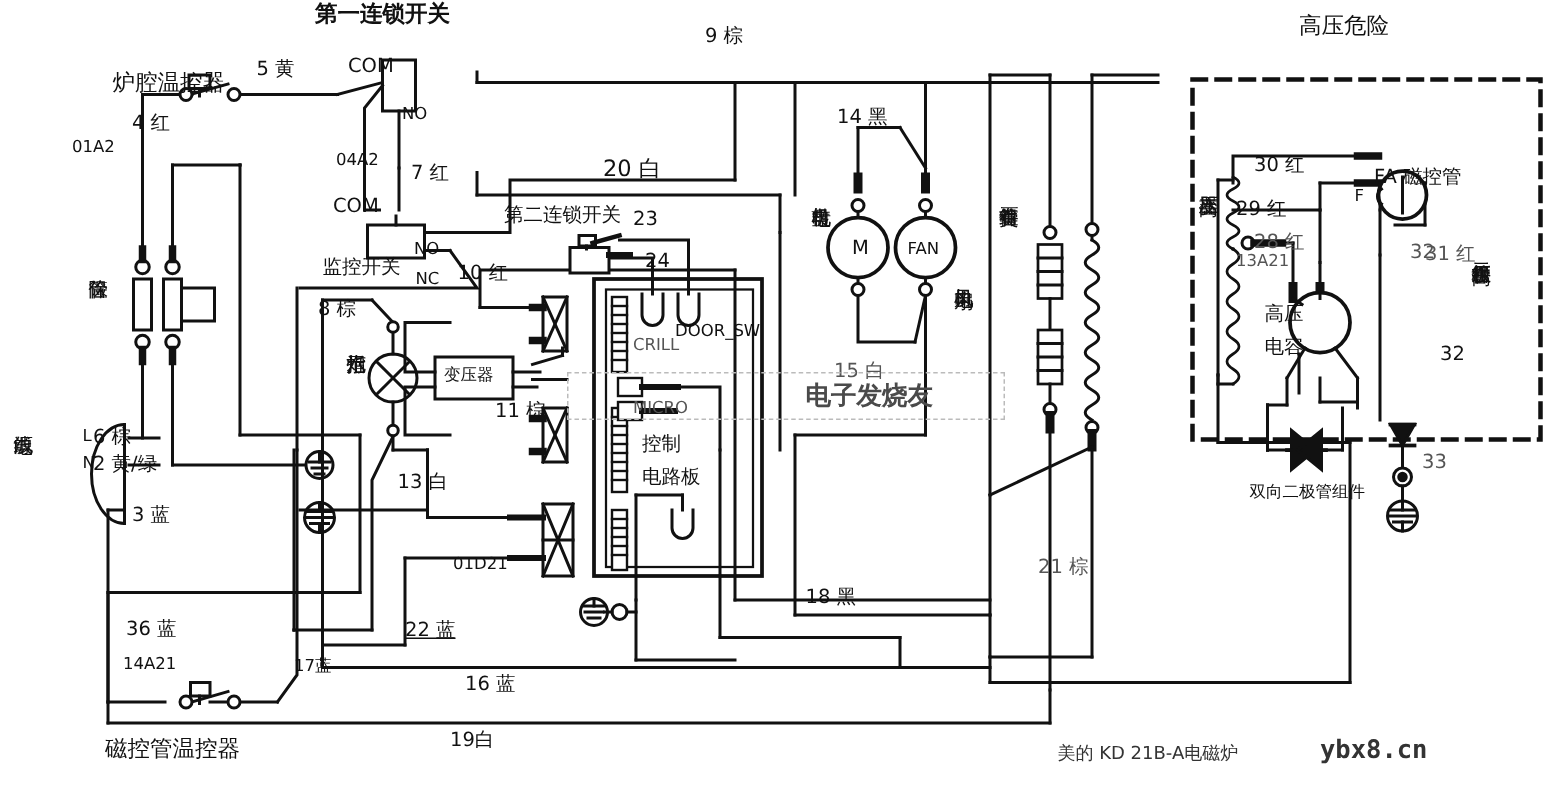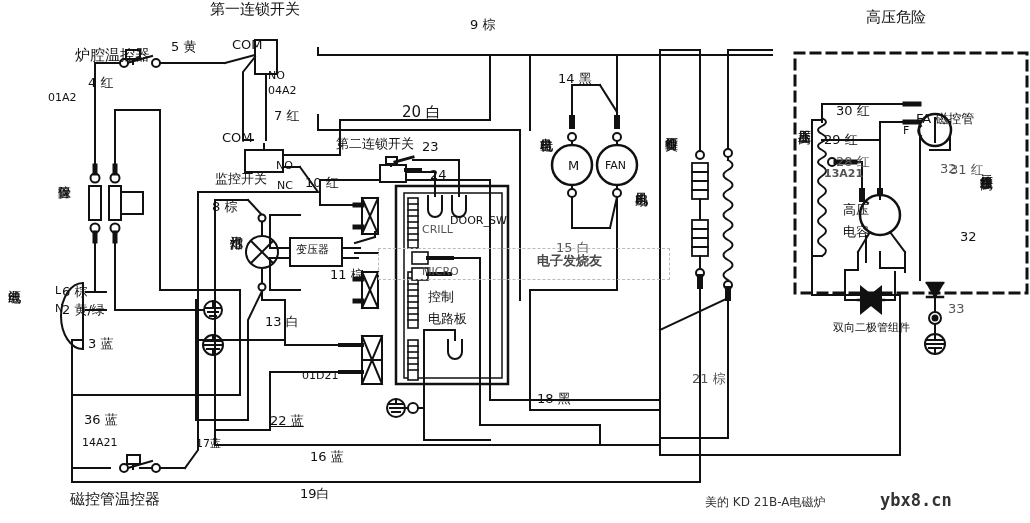--- a/index.html
+++ b/index.html
@@ -5,21 +5,21 @@
   html,body{margin:0;padding:0;background:#fff;}
   body{font-family:"DejaVu Sans","Liberation Sans",sans-serif;}
   #stage{position:relative;width:1030px;height:523px;background:#fff;overflow:hidden;}
   #stage svg{position:absolute;left:0;top:0;}
   .lbl{position:absolute;font-size:13px;color:#111;white-space:nowrap;line-height:1.05;}
   .lbl.sm{font-size:11px;}
   .lbl.big{font-size:15px;}
   .lbl.vert{writing-mode:vertical-rl;text-orientation:upright;line-height:1.0;white-space:normal;}
   .lbl.grey{color:#555;}
   .wm-main{position:absolute;font-weight:bold;font-style:italic;font-size:21px;color:#e01b1b;letter-spacing:-0.5px;}
-  .wm-cn{position:absolute;font-size:13px;color:#4a4a4a;font-weight:bold;}
+  .wm-cn{position:absolute;font-size:17px;color:#4a4a4a;font-weight:bold;}
   .wm-dash{position:absolute;border:1px dashed #bbb;}
   .wm-url{position:absolute;font-family:"DejaVu Sans Mono","Liberation Mono",monospace;font-size:17px;font-weight:bold;color:#333;}
   .cap{position:absolute;font-size:12px;color:#333;}
 </style>
 </head>
 <body>
 
 <div id="stage">
 
 <svg width="1030" height="523" viewBox="0 0 1030 523">
@@ -426,25 +426,25 @@
     <path d="M920 170 L920 170"></path>
     <path d="M905 252 L905 272"></path>
 
     <path d="M812 250 L812 295"></path>
     <path d="M812 295 L900 295"></path>
     <path d="M900 295 L900 455"></path>
   </g>
 </svg>
 
 <div class="lbl big" style="left:75px;top:18px;margin-top:30px;">炉腔温控器</div>
-<div class="lbl big" style="left:210px;top:2px;">第一连锁开关</div>
+<div class="lbl big" style="left:210px;top:2px;font-weight:bold;">第一连锁开关</div>
 <div class="lbl" style="left:171px;top:40px;">5 黄</div>
 <div class="lbl" style="left:232px;top:38px;">COM</div>
 <div class="lbl sm" style="left:268px;top:70px;">NO</div>
-<div class="lbl sm" style="left:224px;top:85px;margin-left:44px;">04A2</div>
+<div class="lbl sm" style="left:224px;top:101px;">04A2</div>
 <div class="lbl" style="left:274px;top:109px;">7 红</div>
 <div class="lbl" style="left:222px;top:131px;">COM</div>
 <div class="lbl sm" style="left:276px;top:160px;">NO</div>
 <div class="lbl sm" style="left:277px;top:180px;">NC</div>
 <div class="lbl" style="left:215px;top:172px;">监控开关</div>
 <div class="lbl" style="left:88px;top:76px;">4 红</div>
 <div class="lbl sm" style="left:48px;top:92px;text-align:center;">01A2</div>
 <div class="lbl" style="left:305px;top:176px;">10 红</div>
 <div class="lbl" style="left:470px;top:18px;">9 棕</div>
 <div class="lbl big" style="left:402px;top:105px;">20 白</div>
@@ -487,21 +487,21 @@
 <div class="lbl sm" style="left:196px;top:438px;">17蓝</div>
 <div class="lbl" style="left:270px;top:414px;text-decoration:underline;">22 蓝</div>
 <div class="lbl" style="left:310px;top:450px;">16 蓝</div>
 <div class="lbl" style="left:300px;top:487px;">19白</div>
 <div class="lbl big" style="left:70px;top:492px;">磁控管温控器</div>
 
 <div class="lbl big" style="left:866px;top:10px;">高压危险</div>
 <div class="lbl" style="left:836px;top:104px;">30 红</div>
 <div class="lbl" style="left:824px;top:133px;">29 红</div>
 <div class="lbl grey" style="left:836px;top:155px;">28 红</div>
-<div class="lbl sm grey" style="left:824px;top:168px;font-weight:bold;">13A21</div>
+<div class="lbl sm grey" style="left:824px;top:168px;">13A21</div>
 <div class="lbl vert" style="left:798px;top:120px;height:140px;">高压变压器</div>
 <div class="lbl" style="left:843px;top:203px;">高压</div>
 <div class="lbl" style="left:843px;top:225px;">电容</div>
 <div class="lbl" style="left:916px;top:112px;">FA 磁控管</div>
 <div class="lbl sm" style="left:903px;top:125px;">F</div>
 <div class="lbl grey" style="left:950px;top:163px;">31 红</div>
 <div class="lbl grey" style="left:940px;top:162px;">32</div>
 <div class="lbl sm" style="left:833px;top:322px;">双向二极管组件</div>
 <div class="lbl" style="left:960px;top:230px;">32</div>
 <div class="lbl vert" style="left:980px;top:166px;height:170px;">高压二极管组件</div>

